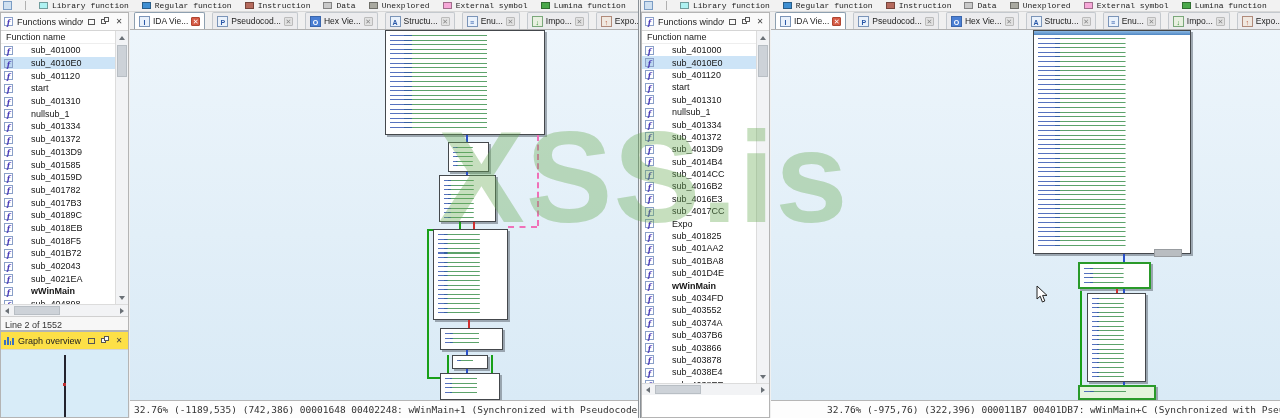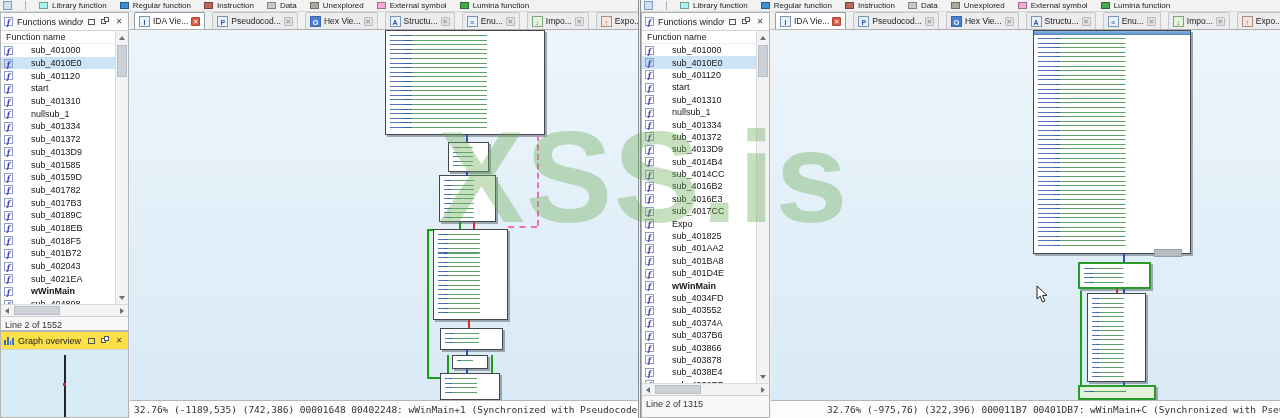--- a/index.html
+++ b/index.html
@@ -9,21 +9,21 @@
   .window { position:absolute; top:0; height:418px; background:#f0f0f0; }
   .window.left  { left:0; width:639px; border-right:1px solid #8a9096; }
   .window.right { left:640px; width:640px; border-left:1px solid #8a9096; }
 
   
   .legendbar { position:absolute; left:0; right:0; top:0; height:12px; background:#f2f2f2;
                border-bottom:1px solid #d8d8d8; display:flex; align-items:center; gap:13px;
                padding-left:3px; font-size:8px; color:#222; white-space:nowrap; overflow:hidden; }
   .legendbar .frag { width:9px; height:9px; background:#cfe0f0; border:1px solid #7a9cc4; flex:0 0 auto; }
   .legendbar .vsep { width:1px; height:9px; background:#b0b0b0; flex:0 0 auto; }
-  .legend-item { display:flex; align-items:center; gap:4px; }
+  .legend-item { display:flex; align-items:center; gap:4px;font-family:Liberation Mono, monospace; }
   .legend-item .sw { width:9px; height:7px; border:1px solid rgba(0,0,0,.35); }
 
   
   .func-panel { position:absolute; left:0; width:129px; background:#fff; border:1px solid #b4b4b4; }
   .panel-titlebar { position:absolute; left:0; right:0; top:0; height:18px; background:#fafafa;
                     border-bottom:1px solid #d5d5d5; display:flex; align-items:center; padding:0 3px; }
   .panel-titlebar .ptitle { font-size:9px; color:#222; margin-left:4px; flex:1 1 auto;
                             white-space:nowrap; overflow:hidden; }
   .ficon { width:9px; height:9px; border:1px solid #8aa0c8; background:#fff; color:#4a3ab8;
            font:italic bold 8px/8px "DejaVu Serif", serif; text-align:center; flex:0 0 auto; }
@@ -565,21 +565,20 @@
       </div>
       <div class="hscroll" style="bottom:22px;">
         <span class="sbtn lft">
             <span class="tri-left"></span>
           </span>
         <span class="thumb"></span>
         <span class="sbtn rgt">
             <span class="tri-right"></span>
           </span>
       </div>
-      <div class="panel-status" style="height:22px;">Line 2 of 1315</div>
     </div>
 
     <div class="tabbar">
         <div class="tab active">
           <span class="tabicon ida-view">I</span>
           <span>IDA Vie...</span>
           <span class="tabclose">✕</span>
         </div>
         <div class="tab">
           <span class="tabicon pseudocode">P</span>

